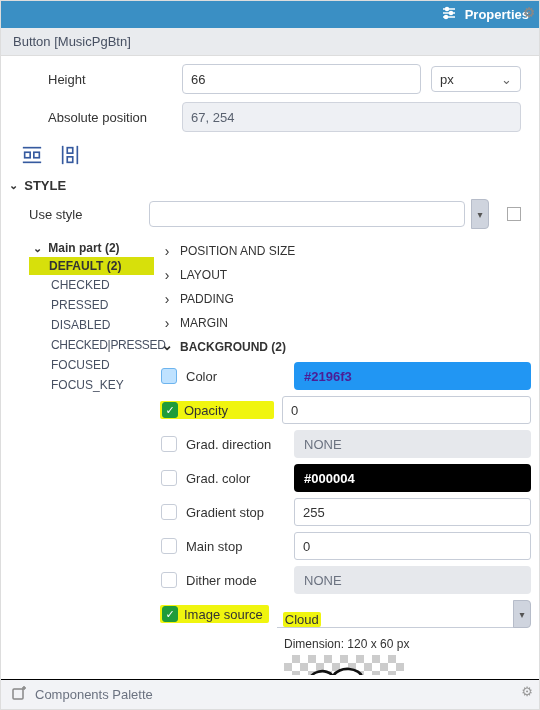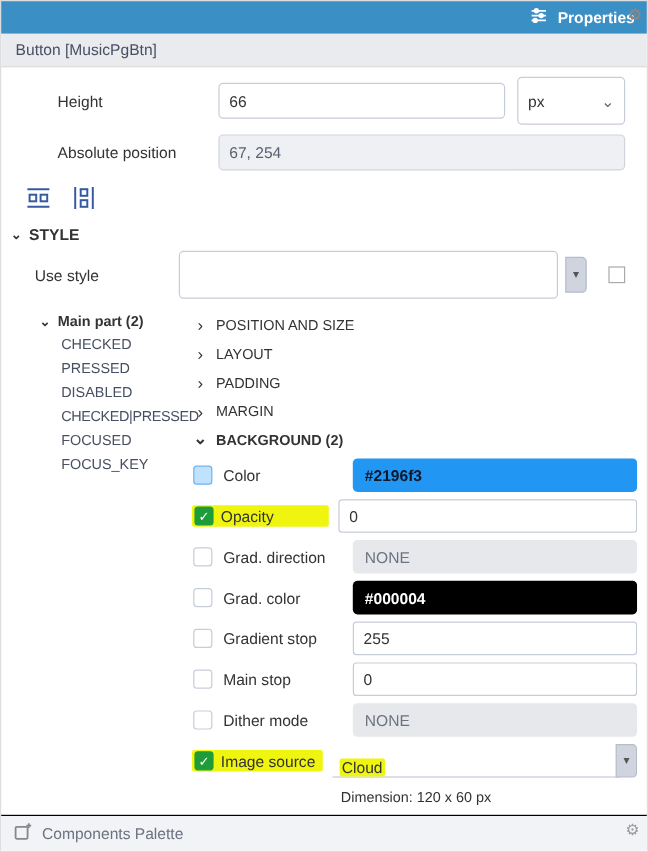--- a/index.html
+++ b/index.html
@@ -81,21 +81,21 @@
     font-size: 13px;
   }
   .readonly {
     background: #eef0f4;
     color: #5a6270;
     border-color:#d0d4dd;
   }
   .select-wrap {
     border: 1px solid #c7cdd8;
     border-radius: 4px;
-    height: 40px;
+    height: 26px;
     background:#fff;
     display:flex;
     align-items:center;
     justify-content:space-between;
     padding:0 8px;
     min-width: 90px;
   }
   .select-wrap .chev { color:#666; }
 
   
@@ -204,21 +204,21 @@
     padding:4px 8px;
     font-size:13px;
     background:#fff;
     color:#333;
     font-family:inherit;
   }
   .pill {
     flex:1;height:28px;border-radius:4px;display:flex;align-items:center;padding:0 10px;
     font-size:13px;
   }
-  .pill.blue { background:#2196f3;color:#0f172a;font-weight:600; }
+  .pill.blue { background:#2196f3;color:#4c1d95;font-weight:600; }
   .pill.black { background:#000;color:#fff;font-weight:600; }
   .pill.gray { background:#e6e8ec;color:#6b7280; }
   .chevbtn {
     width:18px;height:28px;
     background:#cfd4de;border:1px solid #b6bcc9;
     border-radius:0 4px 4px 0;
     display:flex;align-items:center;justify-content:center;
     font-size:10px;color:#555;
     margin-left:-4px;
   }
@@ -331,20 +331,23 @@
     <div class="chevbtn" style="height:30px">▾</div>
     <div class="square"></div>
   </div>
 
   <div class="two-col">
     <div class="tree">
       <div class="tree-row bold">
         <span style="font-size:11px">⌄</span>
         <span>Main part (2)</span>
       </div>
+      <div class="tree-row default indent">
+        <span>DEFAULT (2)</span>
+      </div>
       <div class="state">CHECKED</div>
       <div class="state">PRESSED</div>
       <div class="state">DISABLED</div>
       <div class="state" style="letter-spacing:-0.3px">CHECKED|PRESSED</div>
       <div class="state">FOCUSED</div>
       <div class="state">FOCUS_KEY</div>
     </div>
 
     <div class="right">
       <div class="group-row">

